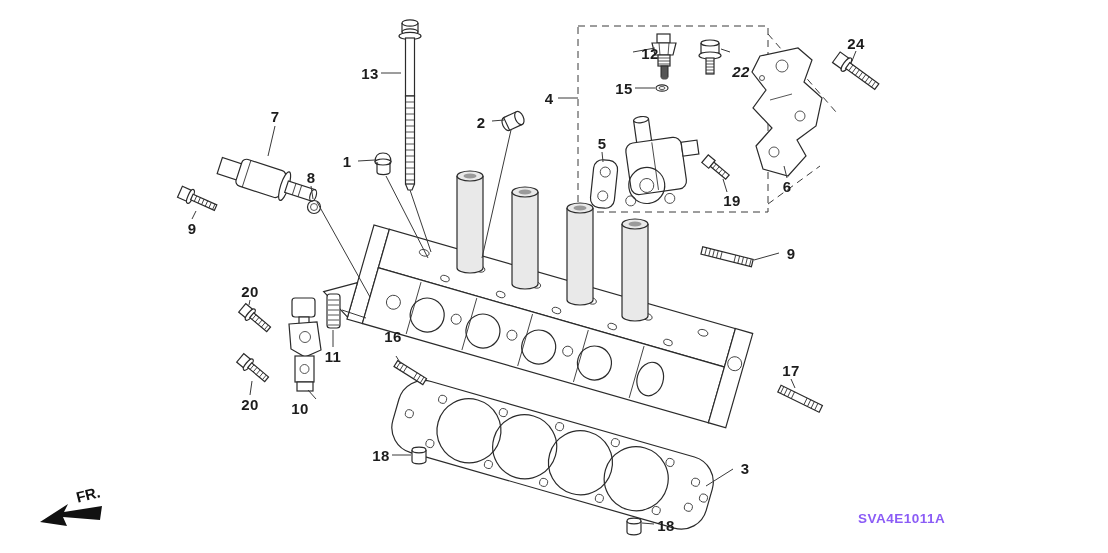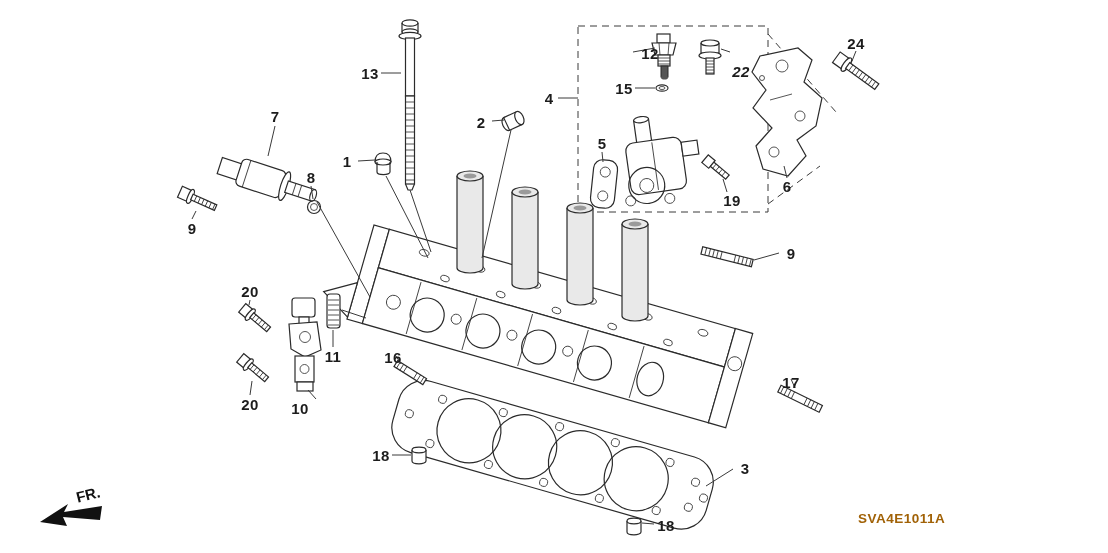--- a/index.html
+++ b/index.html
@@ -19,21 +19,21 @@
     font-size:15px; font-weight:600; color:#1c1c1c; line-height:1;
     letter-spacing:.3px; white-space:nowrap;
   }
   .fr { position:absolute; left:38px; top:486px; width:90px; height:46px; }
   .fr .fr-label {
     position:absolute; left:38px; top:0px; transform:rotate(-14deg);
     font-size:15px; font-weight:700; color:#111;
   }
   .code {
     position:absolute; left:858px; top:511px;
-    font-size:13.5px; font-weight:700; color:#a16207; letter-spacing:.5px;
+    font-size:13.5px; font-weight:700; color:#8b5cf6; letter-spacing:.5px;
   }
 </style>
 </head>
 <body>
 
 <div class="stage">
 
   <svg class="art" width="1108" height="553" viewBox="0 0 1108 553">
 
     <g>
@@ -330,22 +330,22 @@
       <div class="callout" style="left: 787px; top: 186px;"><span>6</span></div>
       <div class="callout" style="left: 275px; top: 116px;"><span>7</span></div>
       <div class="callout" style="left: 311px; top: 177px;"><span>8</span></div>
       <div class="callout" style="left: 192px; top: 228px;"><span>9</span></div>
       <div class="callout" style="left: 300px; top: 408px;"><span>10</span></div>
       <div class="callout" style="left: 333px; top: 356px;"><span>11</span></div>
       <div class="callout" style="left: 650px; top: 53px;"><span>12</span></div>
       <div class="callout" style="left: 370px; top: 73px;"><span>13</span></div>
       <div class="callout" style="left: 791px; top: 253px;"><span>9</span></div>
       <div class="callout" style="left: 624px; top: 88px;"><span>15</span></div>
-      <div class="callout" style="left: 393px; top: 357px;"><span>16</span></div>
-      <div class="callout" style="left: 791px; top: 370px; margin-top: 12px;"><span>17</span></div>
+      <div class="callout" style="left: 393px; top: 336px;"><span>16</span></div>
+      <div class="callout" style="left: 791px; top: 370px;"><span>17</span></div>
       <div class="callout" style="left: 381px; top: 455px;"><span>18</span></div>
       <div class="callout" style="left: 666px; top: 525px;"><span>18</span></div>
       <div class="callout" style="left: 732px; top: 200px;"><span>19</span></div>
       <div class="callout" style="left: 250px; top: 291px;"><span>20</span></div>
       <div class="callout" style="left: 250px; top: 404px;"><span>20</span></div>
       <div class="callout" style="left: 856px; top: 43px;"><span>24</span></div>
       <div class="callout" style="left: 741px; top: 71px; font-style: italic;"><span>22</span></div>
     </div>
 
   <div class="fr">

